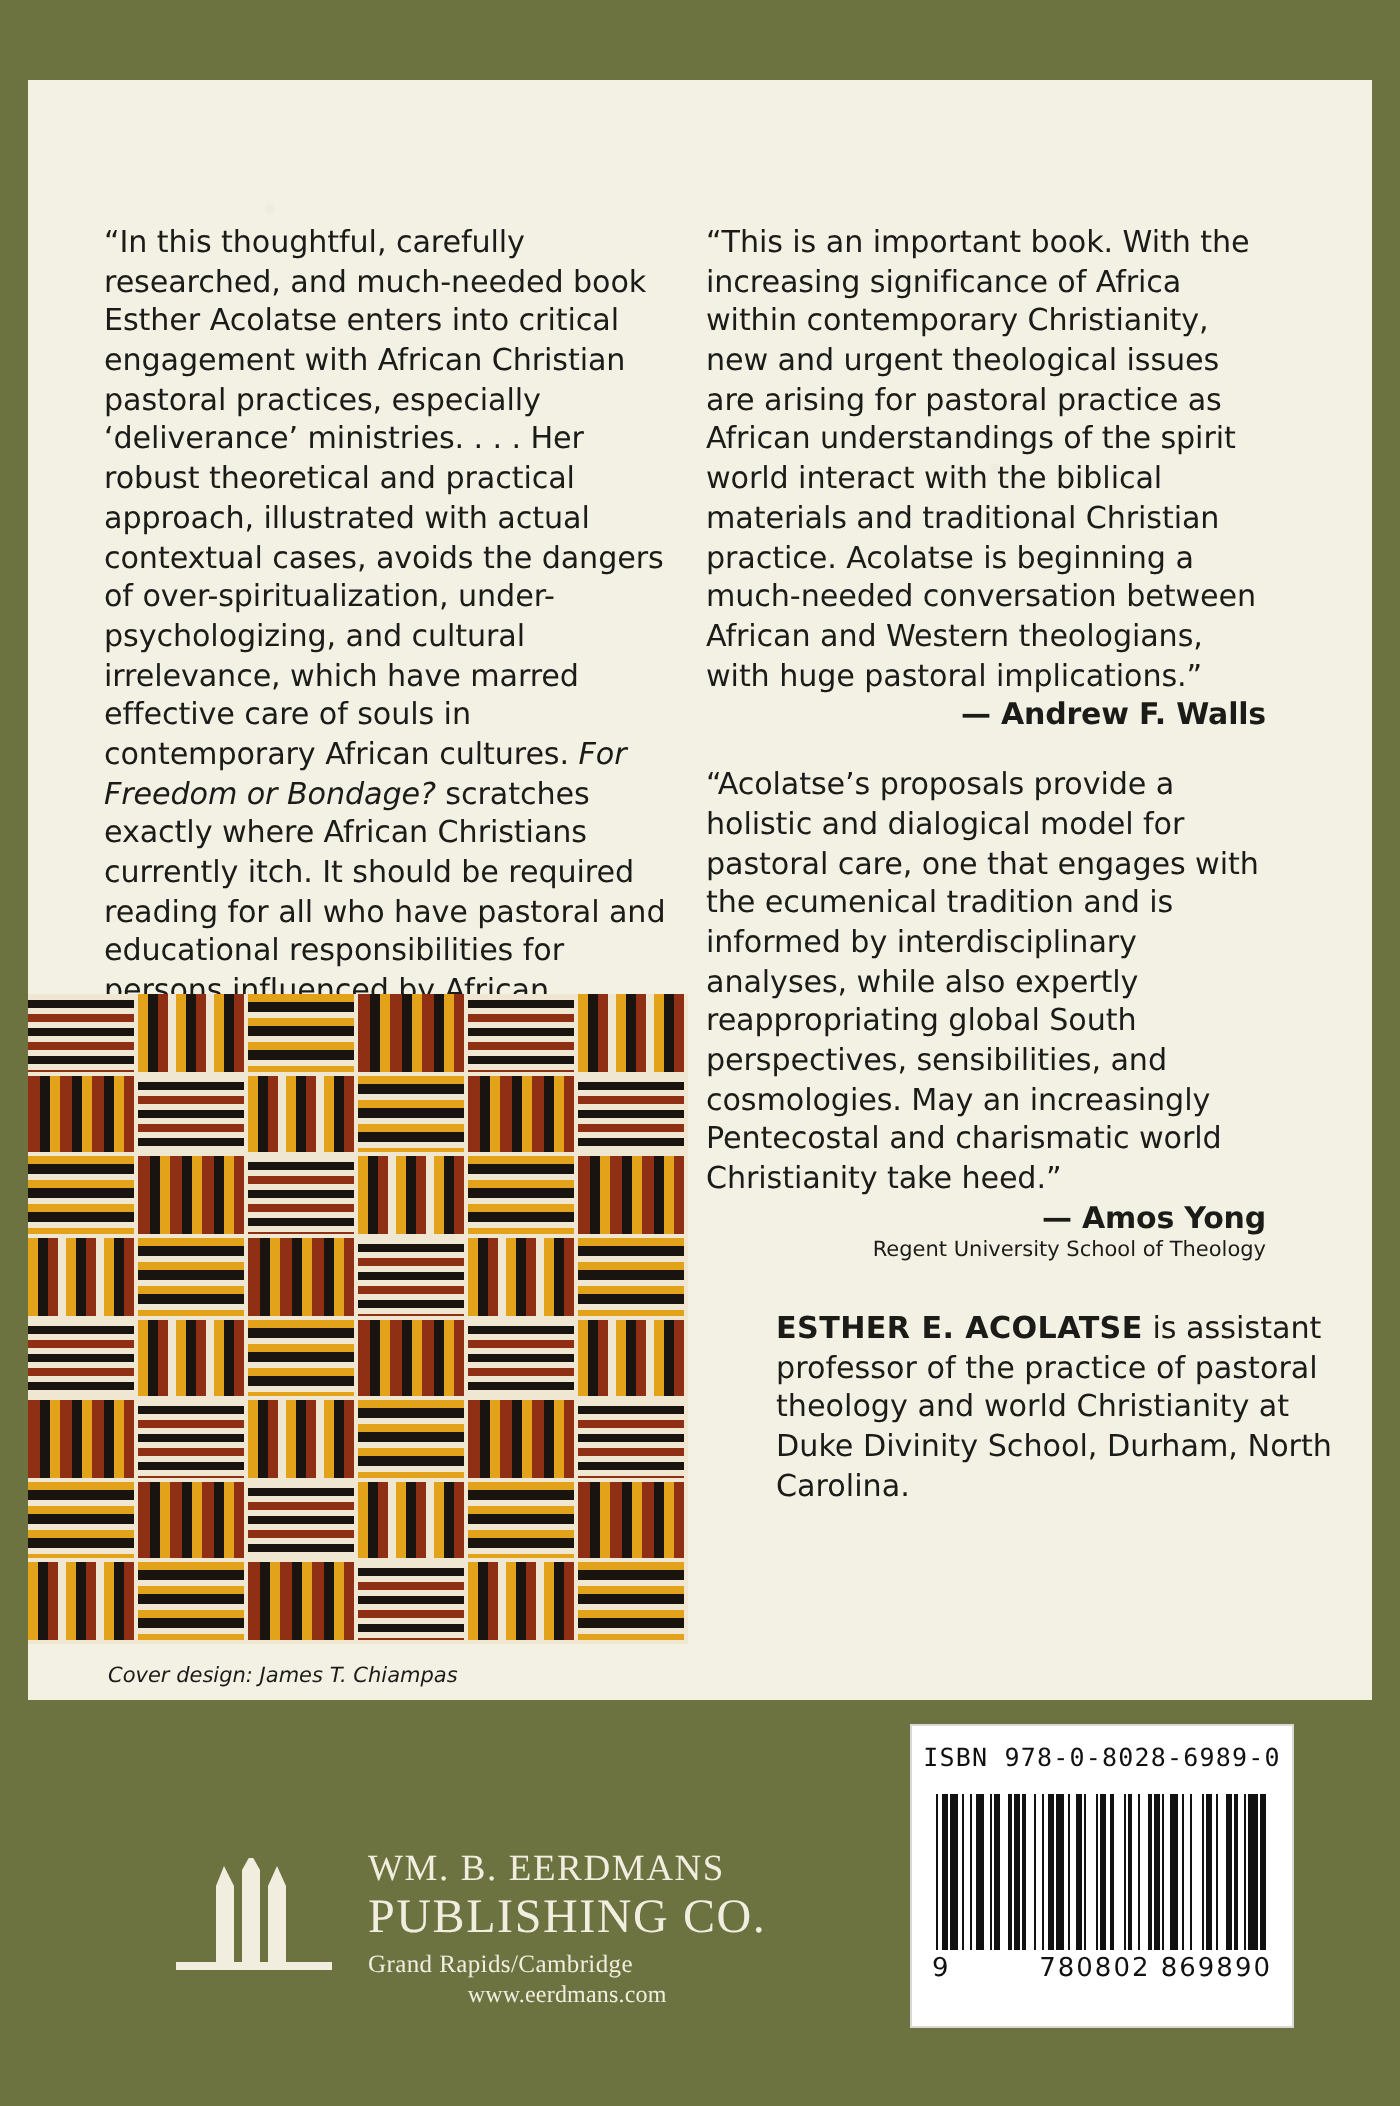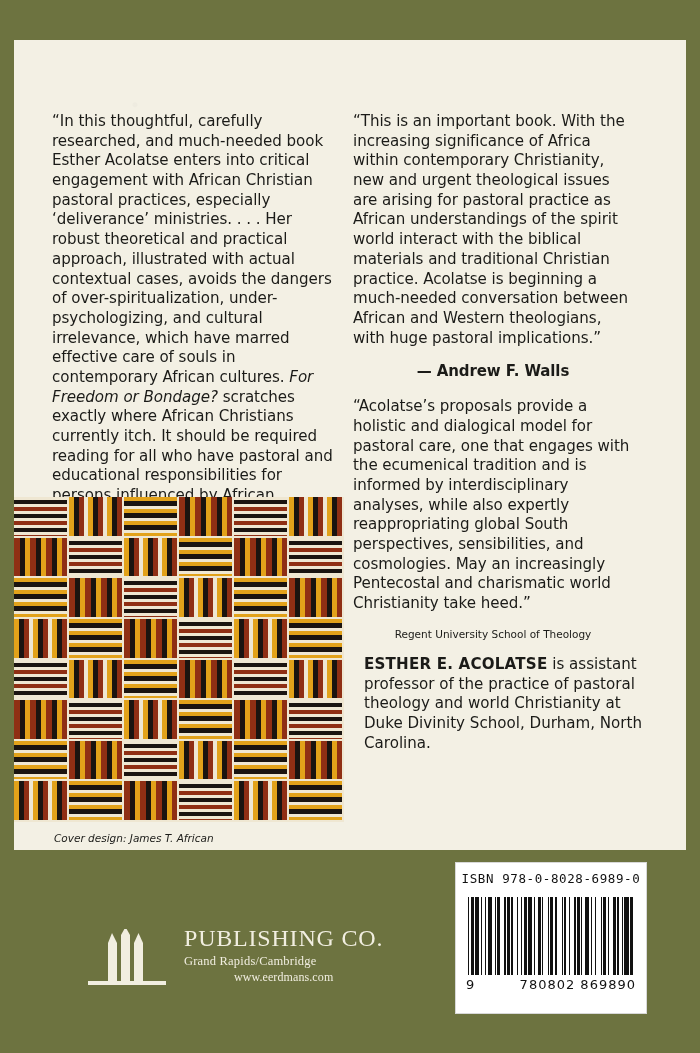--- a/index.html
+++ b/index.html
@@ -75,22 +75,22 @@
     font-size: 15.1px;
     line-height: 1.305;
     color: #1b1b18;
     margin: 0 0 0 0;
     text-align: left;
     letter-spacing: -0.05px;
   }
   .blurb .it { font-style: italic; }
 
   .attrib {
-    margin-top: 14px;
-    text-align: center;
+    margin-top: 0;
+    text-align: right;
     color: #1b1b18;
   }
   .attrib .name {
     font-weight: bold;
     font-size: 15px;
     display: block;
     letter-spacing: -0.1px;
   }
   .attrib .aff {
     display: block;
@@ -159,21 +159,21 @@
     left: 54px;
     top: 832px;
     font-size: 10.5px;
     font-style: italic;
     color: #1b1b18;
   }
 
   
   .bio {
     position: absolute;
-    left: 364px;
+    left: 388px;
     top: 655px;
     width: 280px;
     font-size: 15.1px;
     line-height: 1.305;
     color: #1b1b18;
   }
   .bio .author {
     font-weight: bold;
     letter-spacing: 0.2px;
   }
@@ -289,20 +289,21 @@
   </div>
 
   <div class="col-right">
     <p class="blurb">“This is an important book. With the increasing significance of Africa within contemporary Christianity, new and urgent theological issues are arising for pastoral practice as African understandings of the spirit world interact with the biblical materials and traditional Christian practice. Acolatse is beginning a much-needed conversation between African and Western theologians, with huge pastoral implications.”</p>
     <div class="attrib">
       <span class="name">— Andrew F. Walls</span>
     </div>
     <div class="gap"></div>
     <p class="blurb">“Acolatse’s proposals provide a holistic and dialogical model for pastoral care, one that engages with the ecumenical tradition and is informed by interdisciplinary analyses, while also expertly reappropriating global South perspectives, sensibilities, and cosmologies. May an increasingly Pentecostal and charismatic world Christianity take heed.”</p>
     <div class="attrib">
+      <span class="name">— Amos Yong</span>
       <span class="aff">Regent University School of Theology</span>
     </div>
   </div>
 
   <div class="bio">
     <span class="author">ESTHER E. ACOLATSE</span><span> is assistant professor of the practice of pastoral theology and world Christianity at Duke Divinity School, Durham, North Carolina.</span>
   </div>
 
   <div class="kente">
     <div class="row">
@@ -364,35 +365,36 @@
     <div class="row">
         <div class="cell v"></div>
         <div class="cell h2"></div>
         <div class="cell v2"></div>
         <div class="cell h"></div>
         <div class="cell v"></div>
         <div class="cell h2"></div>
       </div>
   </div>
 
-  <div class="credit">Cover design: James T. African</div>
+  <div class="credit">Cover design: James T. Chiampas</div>
 
   <div class="band-bottom"></div>
 
   <div class="pub">
     <svg class="pub-mark" viewBox="0 0 78 62">
       <rect x="0" y="52" width="78" height="4" fill="#f1eee0"></rect>
       <rect x="20" y="14" width="9" height="38" fill="#f1eee0"></rect>
       <rect x="33" y="6" width="9" height="46" fill="#f1eee0"></rect>
       <rect x="46" y="14" width="9" height="38" fill="#f1eee0"></rect>
       <path d="M20 14 L24 4 L29 14 Z" fill="#f1eee0"></path>
       <path d="M33 6 L37.5 -2 L42 6 Z" fill="#f1eee0"></path>
       <path d="M46 14 L50.5 4 L55 14 Z" fill="#f1eee0"></path>
     </svg>
     <div class="pub-text">
+      <div class="l1">WM. B. EERDMANS</div>
       <div class="l2">PUBLISHING CO.</div>
       <div class="l3">Grand Rapids/Cambridge</div>
       <div class="l4">www.eerdmans.com</div>
     </div>
   </div>
 
   <div class="isbn">
     <div class="isbn-num">ISBN 978-0-8028-6989-0</div>
     <div class="barcode" id="barcode">
         <div class="b" style="width:1.45px"></div>

